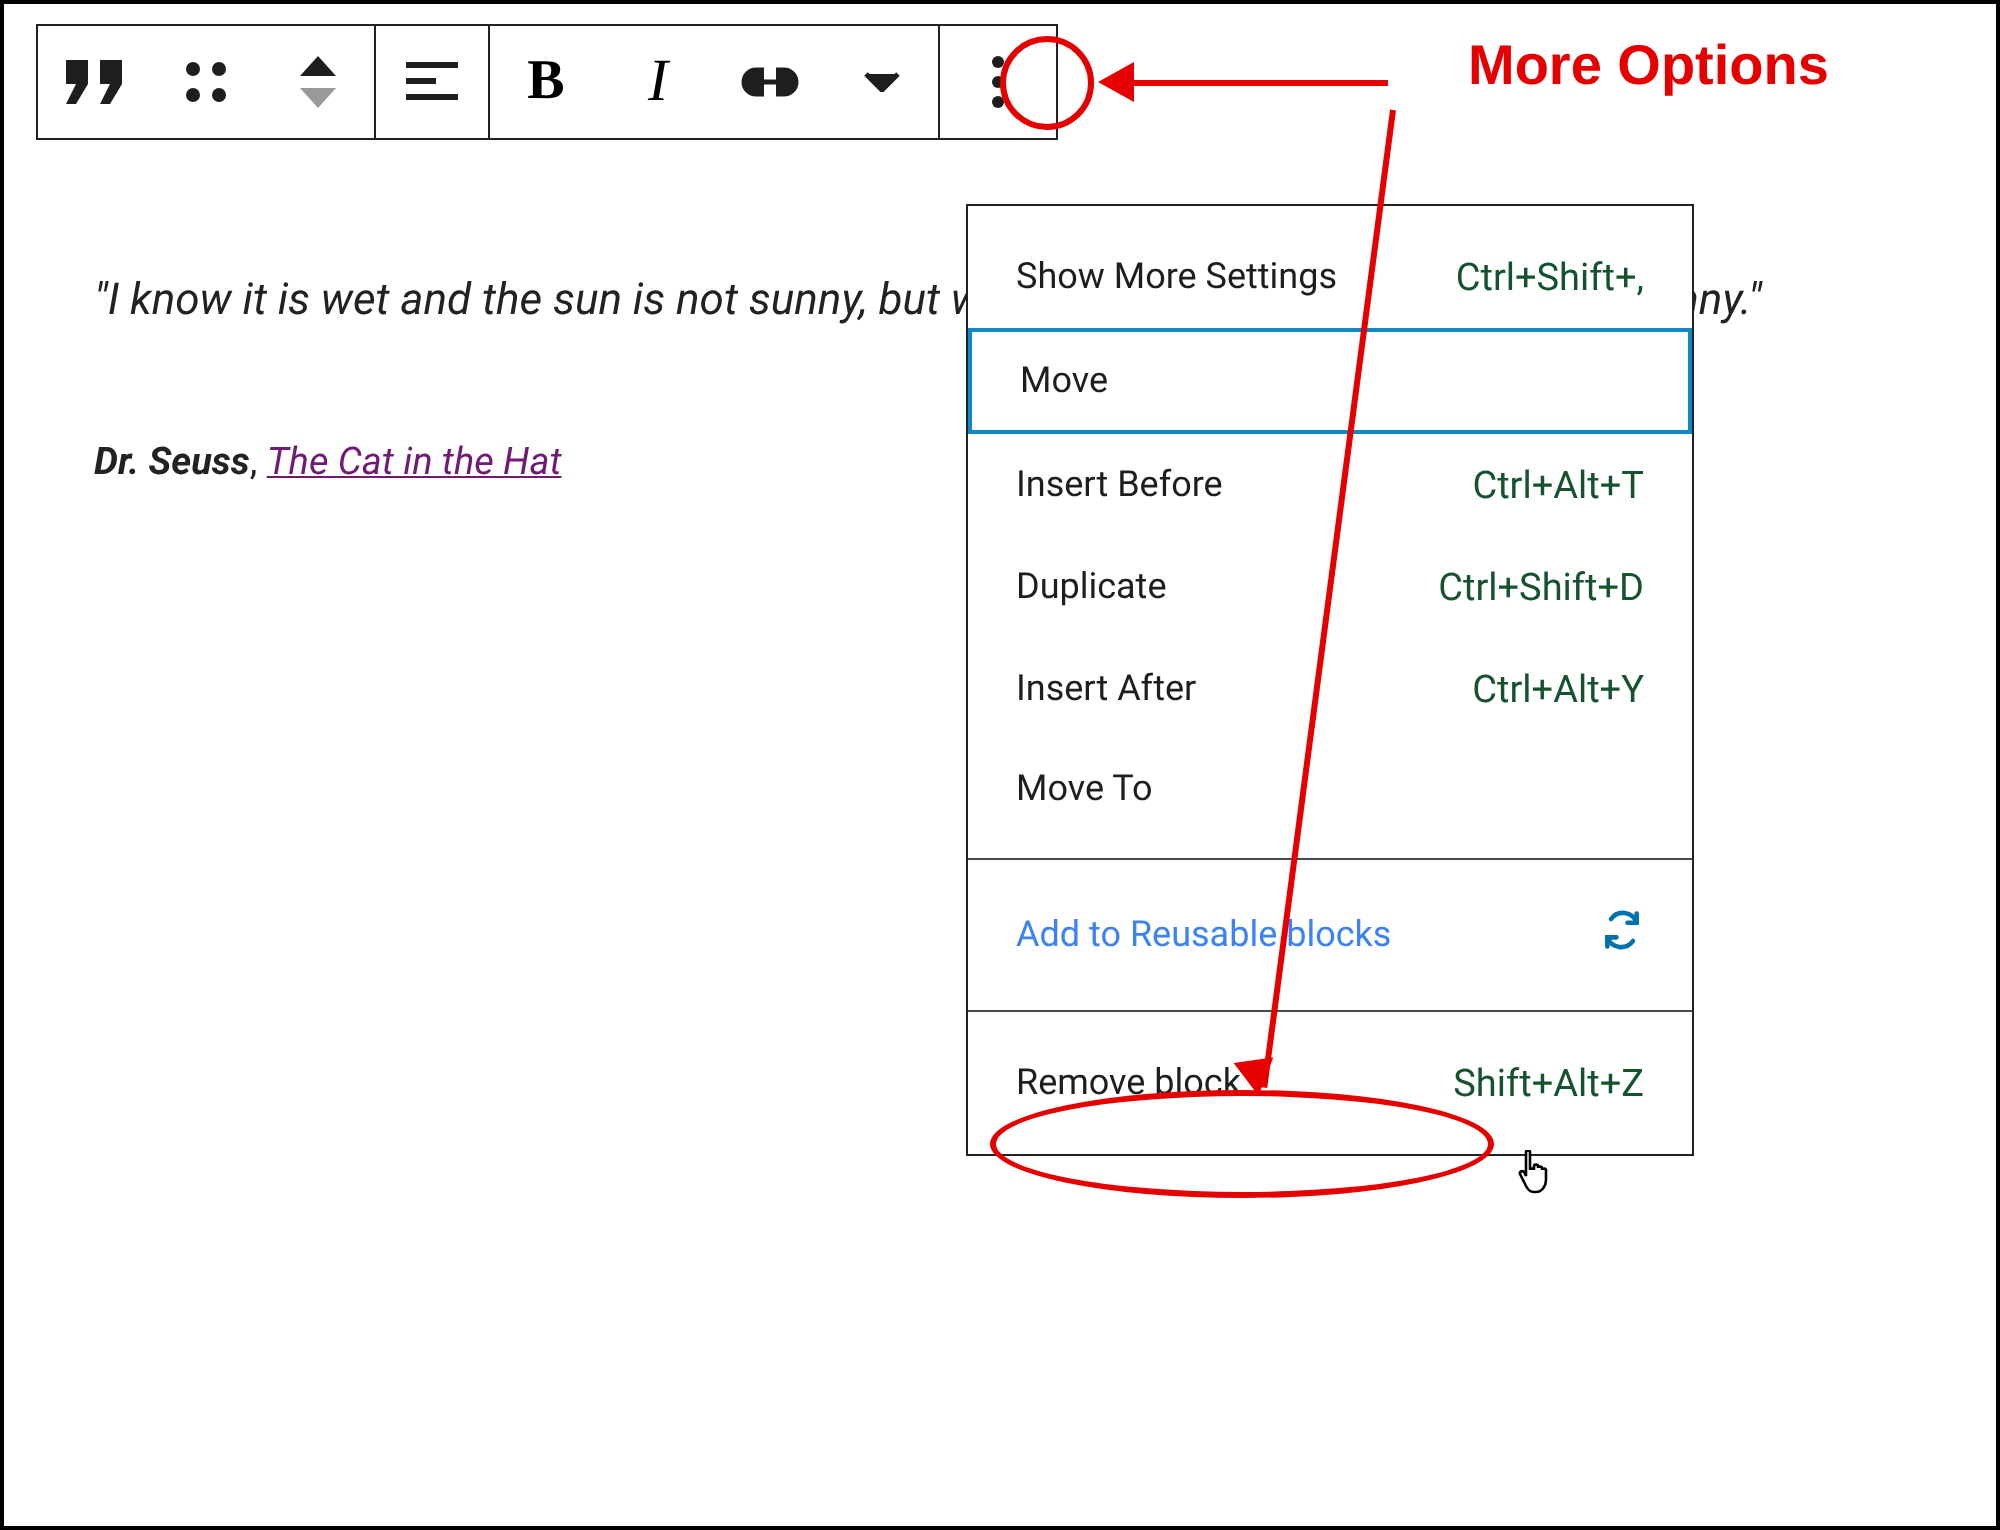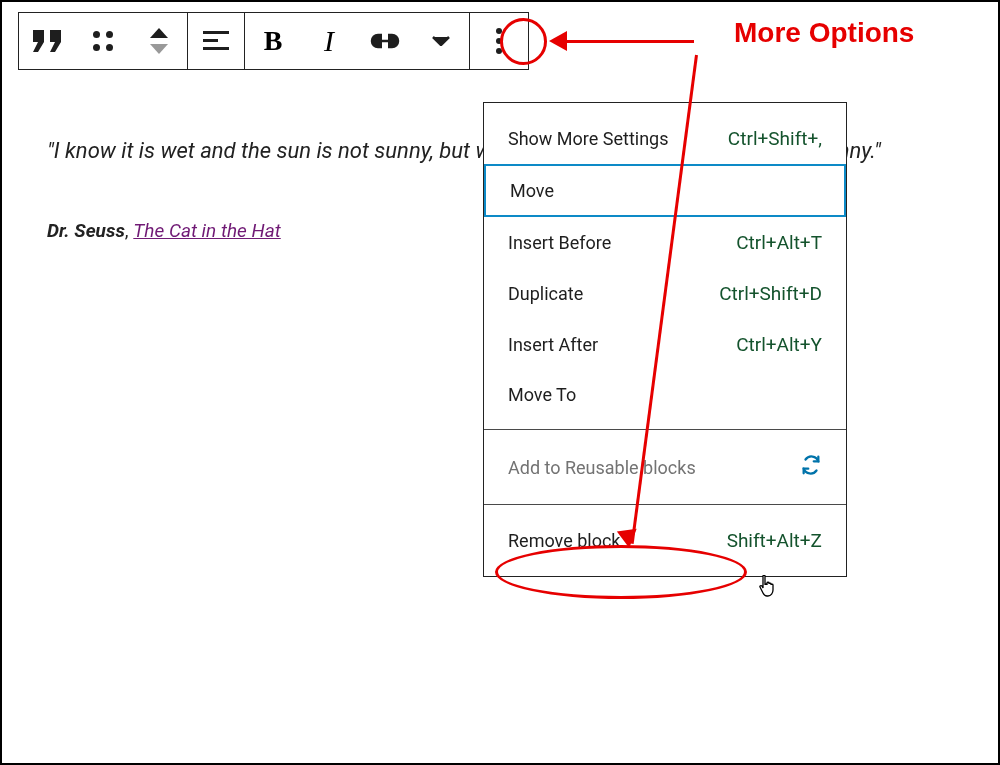--- a/index.html
+++ b/index.html
@@ -83,21 +83,21 @@
     justify-content: space-between;
     padding: 14px 24px;
     font-size: 18px;
     color: #1e1e1e;
     cursor: pointer;
     position: relative;
   }
   .menu-item.highlight {
     border: 2px solid #0d8ac7;
   }
-  .menu-item.active { color: #737373; }
+  .menu-item.active { color: #3b82f6; }
   .shortcut { font-size: 19px; color: #14532d; }
   .sync-icon { color: #0073aa; }
 
   .annotation-label {
     position: absolute;
     top: 15px;
     left: 732px;
     color: #e60000;
     font-family: Arial, sans-serif;
     font-size: 28px;

